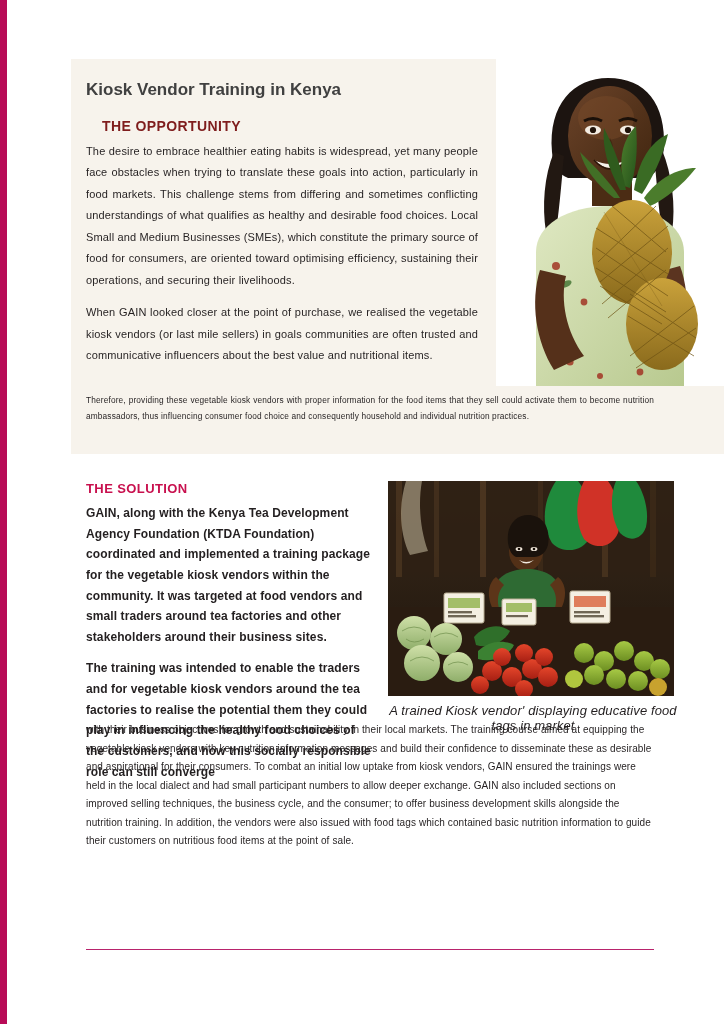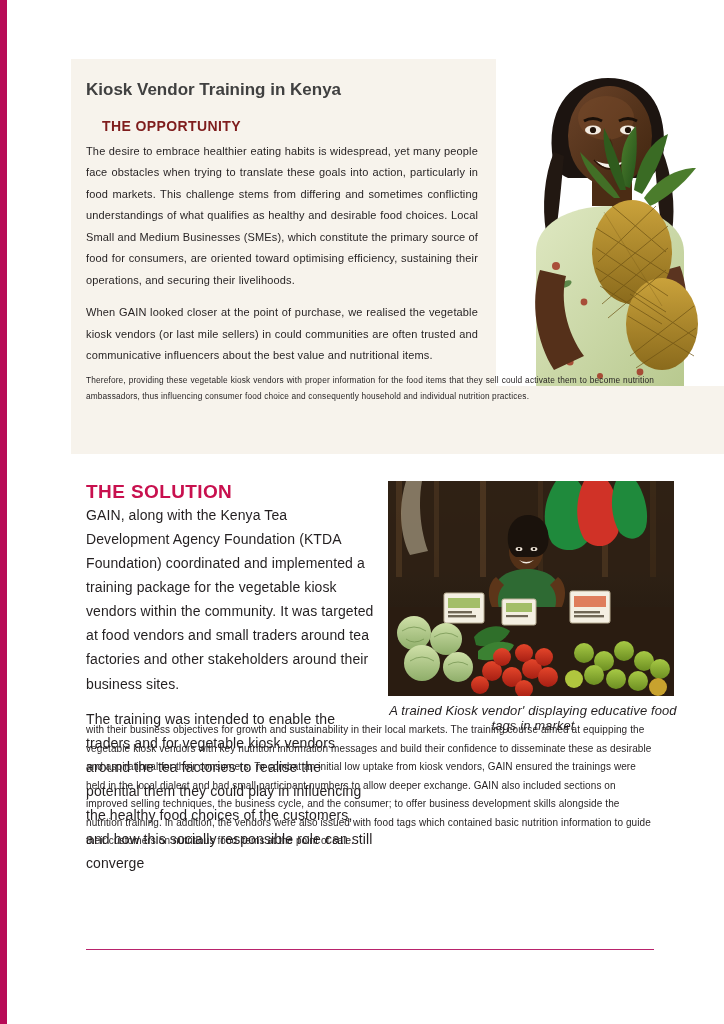--- a/index.html
+++ b/index.html
@@ -67,51 +67,52 @@
   .wide-p {
     position: absolute;
     left: 86px;
     width: 568px;
     font-size: 8.3px;
     line-height: 1.95;
     color: #231f20;
     text-align: justify;
     letter-spacing: 0.15px;
   }
-  #wide-p1 { top: 372px; }
+  #wide-p1 { top: 392px; }
 
   
   .hero-photo {
     position: absolute;
     left: 496px; top: 56px;
     width: 228px; height: 330px;
     overflow: hidden;
   }
   .hero-photo svg { display: block; }
 
   
   .solution-head {
     position: absolute;
     left: 86px; top: 481px;
-    font-size: 19px;
+    font-size: 13px;
     font-weight: bold;
     color: #c8104e;
     letter-spacing: 0.4px;
   }
   .sol-col {
     position: absolute;
     left: 86px; top: 503px;
     width: 288px;
   }
   .sol-col p {
-    font-size: 14px;
+    font-size: 12px;
     line-height: 1.72;
     color: #231f20;
     margin: 0 0 11px 0;
     letter-spacing: 0.1px;
+    font-weight: bold;
   }
 
   .market-photo {
     position: absolute;
     left: 388px; top: 481px;
     width: 286px; height: 215px;
     overflow: hidden;
     background: #2a1d14;
   }
   .photo-caption {
@@ -246,21 +247,21 @@
       <path d="M198 250 L134 300"></path>
         <path d="M200 272 L140 312"></path>
     </g>
   </svg>
 </div>
 
 <div class="top-content">
   <h2 class="title-sub">Kiosk Vendor Training in Kenya</h2>
   <h3 class="section-head">THE OPPORTUNITY</h3>
   <p class="body-p">The desire to embrace healthier eating habits is widespread, yet many people face obstacles when trying to translate these goals into action, particularly in food markets. This challenge stems from differing and sometimes conflicting understandings of what qualifies as healthy and desirable food choices. Local Small and Medium Businesses (SMEs), which constitute the primary source of food for consumers, are oriented toward optimising efficiency, sustaining their operations, and securing their livelihoods.</p>
-  <p class="body-p">When GAIN looked closer at the point of purchase, we realised the vegetable kiosk vendors (or last mile sellers)  in could communities are often trusted and communicative influencers about the best value and nutritional items.</p>
+  <p class="body-p">When GAIN looked closer at the point of purchase, we realised the vegetable kiosk vendors (or last mile sellers)  in goals communities are often trusted and communicative influencers about the best value and nutritional items.</p>
 </div>
 
 <div class="wide-p" id="wide-p1">Therefore, providing these vegetable kiosk vendors with proper information for the food items that they sell could activate them to become nutrition ambassadors, thus influencing consumer food choice and consequently household and individual nutrition practices.</div>
 
 <div class="solution-head">THE SOLUTION</div>
 
 <div class="sol-col">
   <p>GAIN, along with the Kenya Tea Development Agency Foundation (KTDA Foundation) coordinated and implemented a training package for the vegetable kiosk vendors within the community. It was targeted at food vendors and small traders around tea factories and other stakeholders around their business sites.</p>
   <p>The training was intended to enable the traders and for vegetable kiosk vendors around the tea factories to realise the potential them they could play in influencing the healthy food choices of the customers, and how this socially responsible role can still converge</p>
 </div>

